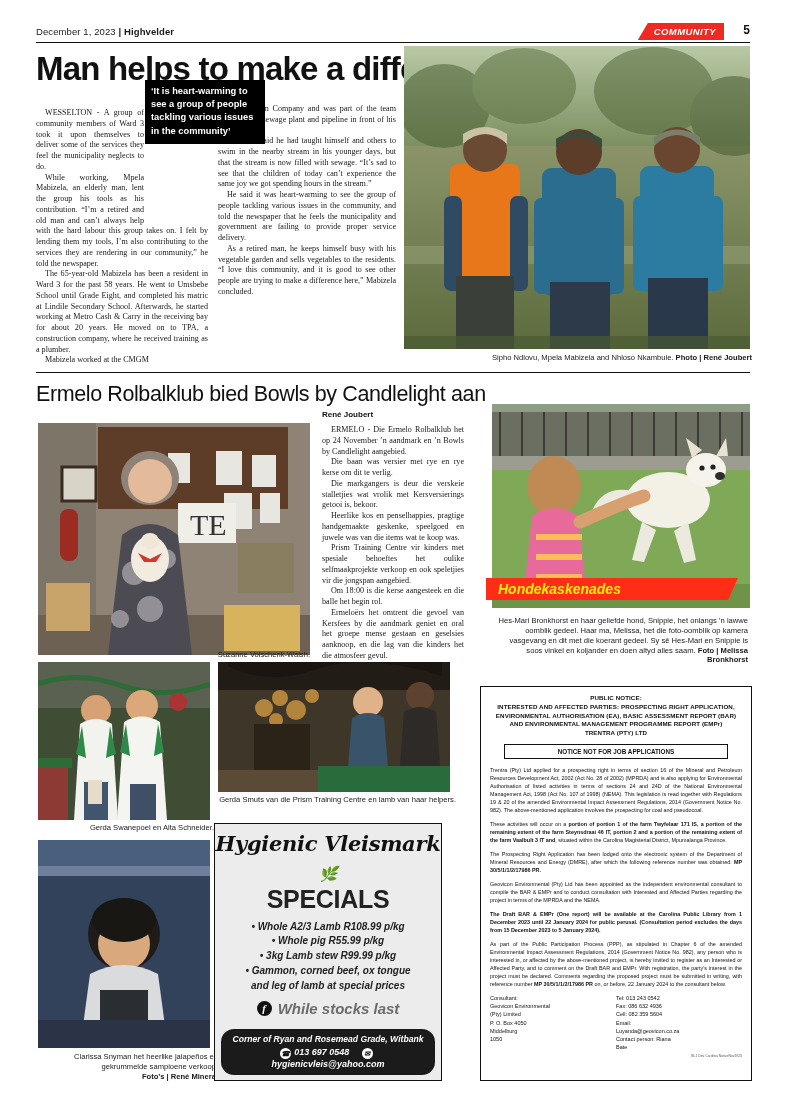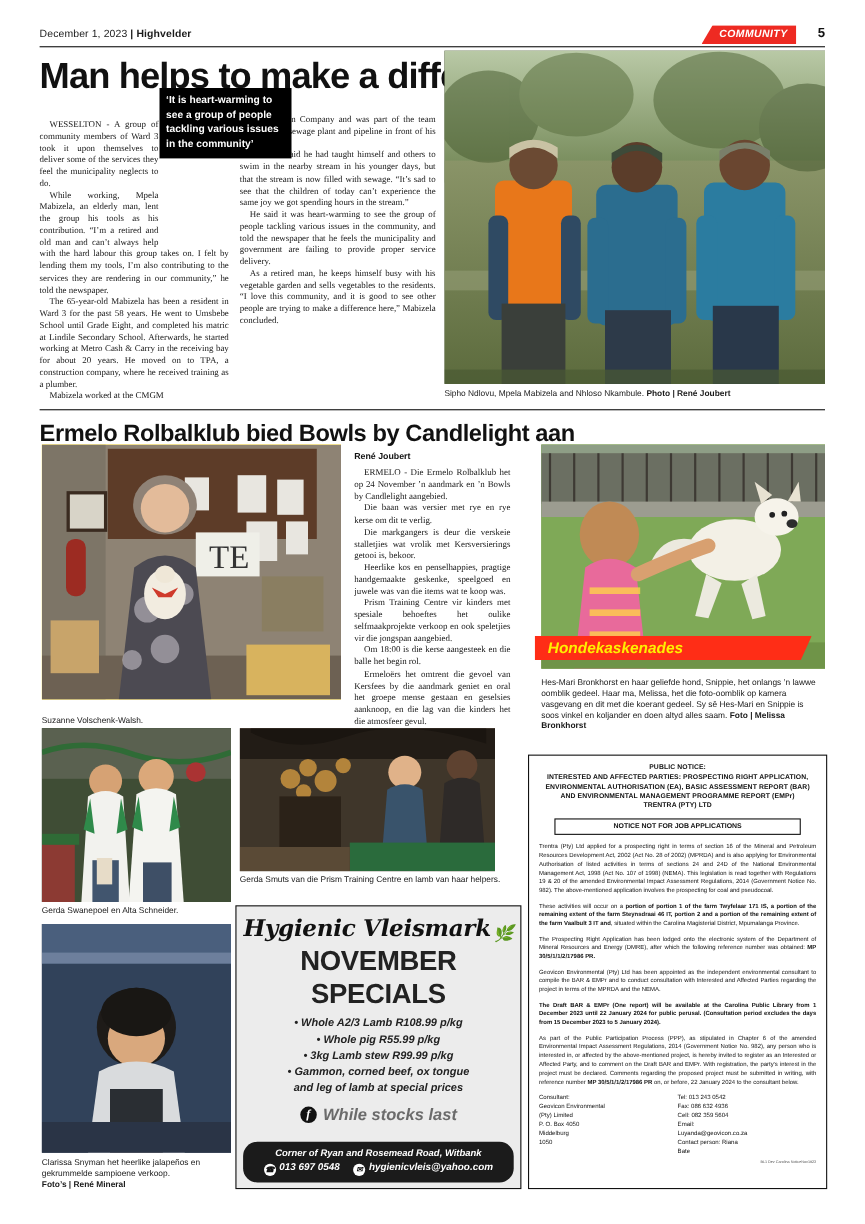--- a/index.html
+++ b/index.html
@@ -59,35 +59,36 @@
   .gap-right { float:right; width:64px; height:108px; shape-outside:content-box; margin:0; }
 
   
   .photo1 {
     position:absolute; left:404px; top:46px; width:346px; height:303px;
     overflow:hidden; background:#5e6b4a;
   }
   .cap {
     font-size:7.6px; color:#1a1a1a; line-height:1.3;
     font-family:"Liberation Sans", sans-serif;
+    text-align:right;
   }
   .cap b { font-weight:700; }
   .cap1 { position:absolute; left:404px; top:353px; width:348px; }
 
   
   .hrule { position:absolute; background:#111; height:1.1px; }
 
   
   .headline2 {
     position:absolute; left:36px; top:382px; width:500px;
-    font-size:21.5px; font-weight:700; letter-spacing:-.4px; color:#111;
-  }
-
-  
-  .photo2 { position:absolute; left:38px; top:404px; width:272px; height:232px; overflow:hidden; background:#fde047; }
+    font-size:21.5px; font-weight:400; letter-spacing:-.4px; color:#111;
+  }
+
+  
+  .photo2 { position:absolute; left:38px; top:423px; width:272px; height:232px; overflow:hidden; background:#be185d; }
   .cap2 { position:absolute; left:38px; top:650px; width:272px; }
 
   .story2col { position:absolute; left:322px; top:410px; width:142px; }
   .byline { font-size:8px; font-weight:700; color:#111; margin-bottom:6px; font-family:"Liberation Sans",sans-serif; }
 
   
   .photo3 { position:absolute; left:492px; top:404px; width:258px; height:204px; overflow:hidden; background:#7da154; }
   .dogbar {
     position:absolute; left:486px; top:578px; width:252px; height:22px;
     background:#ff2d16; color:#ffef00; font-style:italic; font-weight:700;
@@ -101,21 +102,21 @@
   .photo4 { position:absolute; left:38px; top:662px; width:172px; height:158px; overflow:hidden; background:#3c4a33; }
   .cap4 { position:absolute; left:38px; top:823px; width:176px; }
   .photo5 { position:absolute; left:38px; top:840px; width:172px; height:208px; overflow:hidden; background:#2e3b4a; }
   .cap5 { position:absolute; left:38px; top:1052px; width:180px; }
 
   .photo6 { position:absolute; left:218px; top:662px; width:232px; height:130px; overflow:hidden; background:#4a3e2e; }
   .cap6 { position:absolute; left:218px; top:795px; width:238px; }
 
   
   .advert {
-    position:absolute; left:214px; top:823px; width:260px; height:258px;
+    position:absolute; left:214px; top:823px; width:228px; height:258px;
     background:#ececec; border:1.5px solid #111;
     text-align:center; overflow:hidden;
   }
   .ad-logo { font-family:"DejaVu Serif", serif; font-style:italic; font-weight:700;
     font-size:21px; color:#111; margin-top:7px; letter-spacing:-.3px; }
   .ad-wreath { display:inline-block; color:#2f7d32; font-size:15px; vertical-align:-3px; margin-left:2px;}
   .ad-month { font-size:25px; font-weight:800; line-height:1.02; color:#222; margin-top:4px; letter-spacing:-.3px;}
   .ad-items { margin-top:7px; font-size:10px; font-weight:700; font-style:italic; line-height:1.48; color:#222;}
   .ad-stocks { margin-top:7px; font-size:15px; font-weight:800; font-style:italic; color:#6b6b6b; }
   .fb {
@@ -421,34 +422,33 @@
       <rect x="100" y="104" width="132" height="26" fill="#2a6b3c"></rect>
       <rect x="0" y="108" width="100" height="22" fill="#5a4a36"></rect>
     </svg>
   </div>
   <div class="cap cap6">Gerda Smuts van die Prism Training Centre en lamb van haar helpers.</div>
 
   <div class="advert">
     <div class="ad-logo">
       <span>Hygienic Vleismark</span><span class="ad-wreath">🌿</span>
     </div>
-    <div class="ad-month">NOVEMBER</div>
     <div class="ad-month">SPECIALS</div>
     <div class="ad-items">
       <div>• Whole A2/3 Lamb R108.99 p/kg</div>
       <div>• Whole pig R55.99 p/kg</div>
       <div>• 3kg Lamb stew R99.99 p/kg</div>
       <div>• Gammon, corned beef, ox tongue</div>
       <div>and leg of lamb at special prices</div>
     </div>
     <div class="ad-stocks">
       <span class="fb">f</span><span>While stocks last</span>
     </div>
     <div class="ad-foot">
-      <div class="ad-addr">Corner of Ryan and Rosemead Road, Witbank</div>
+      <div class="ad-addr">Corner of Ryan and Rosemead Grade, Witbank</div>
       <div class="ad-contact">
         <span class="pill">☎</span><span>013 697 0548</span>
         &nbsp;&nbsp;&nbsp;
         <span class="pill">✉</span><span>hygienicvleis@yahoo.com</span>
       </div>
     </div>
   </div>
 
   <div class="notice">
     <div class="nt-title">PUBLIC NOTICE:</div>

